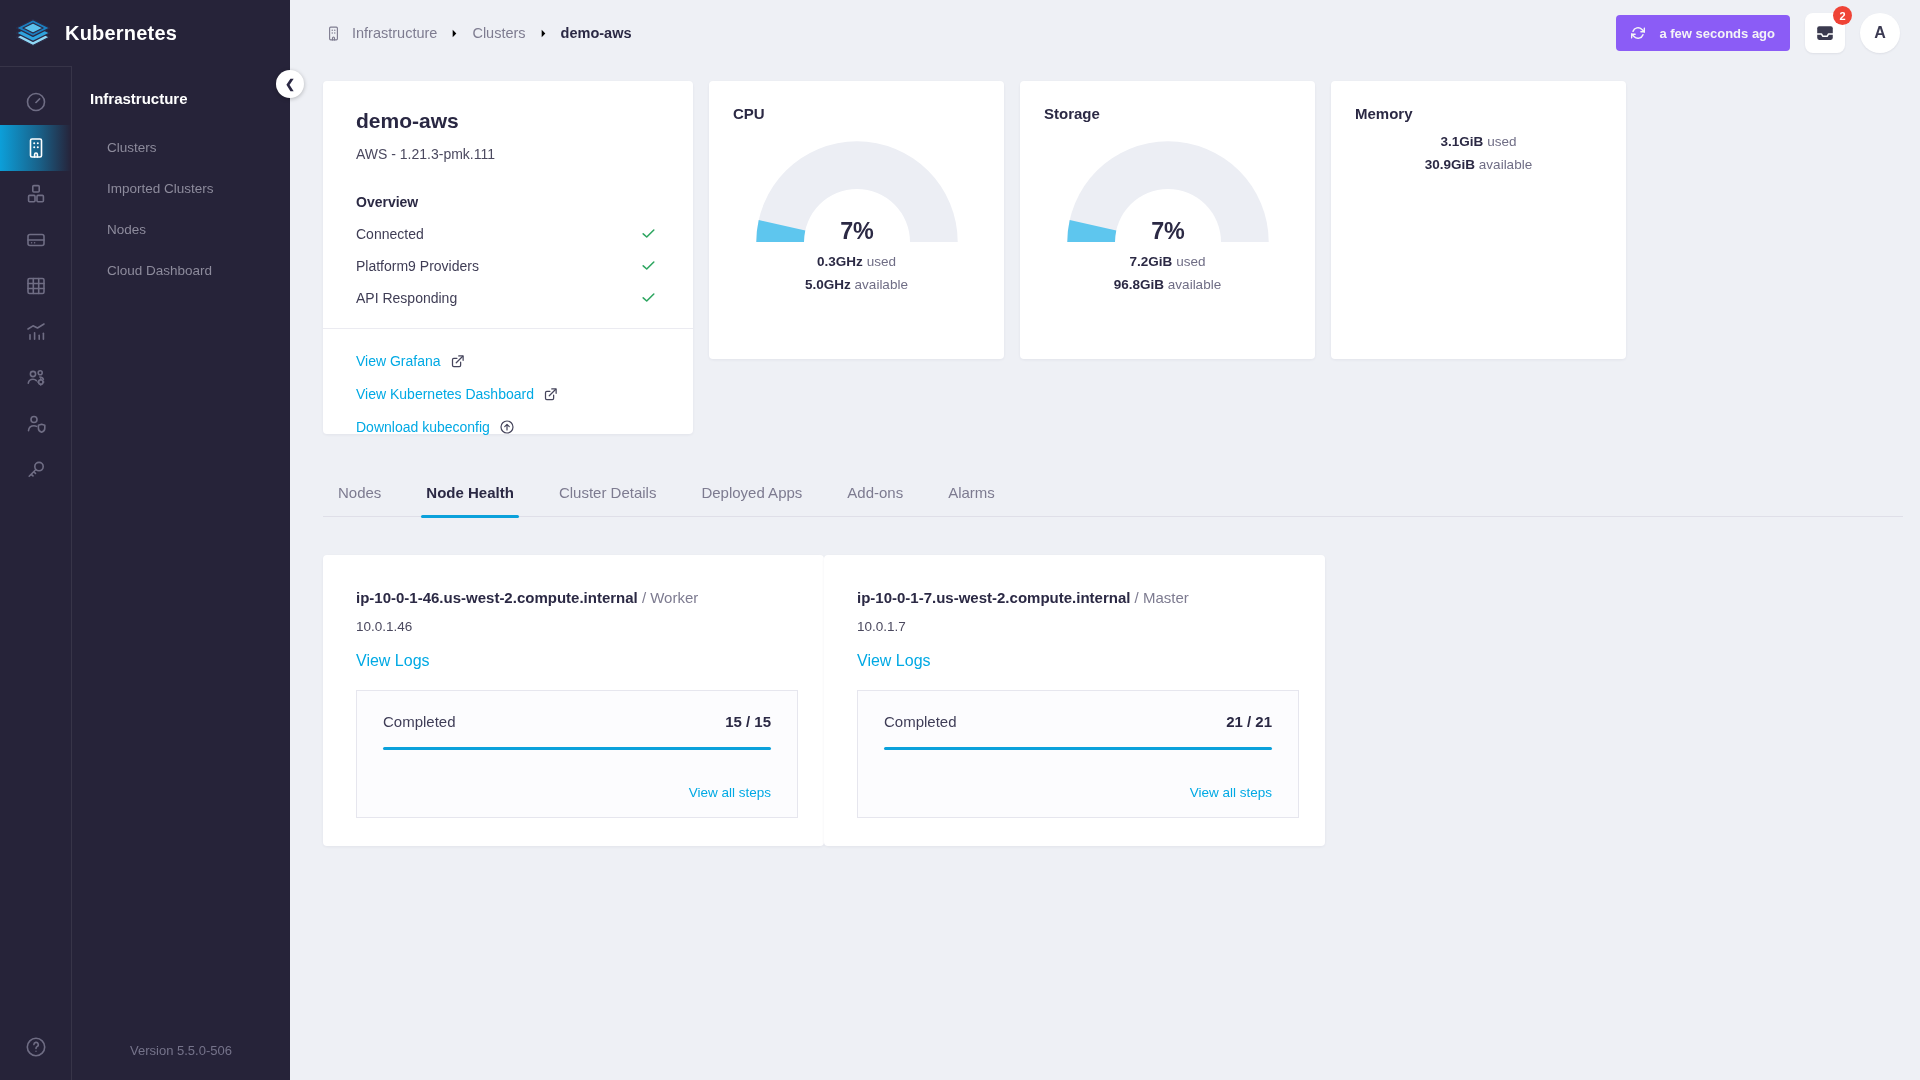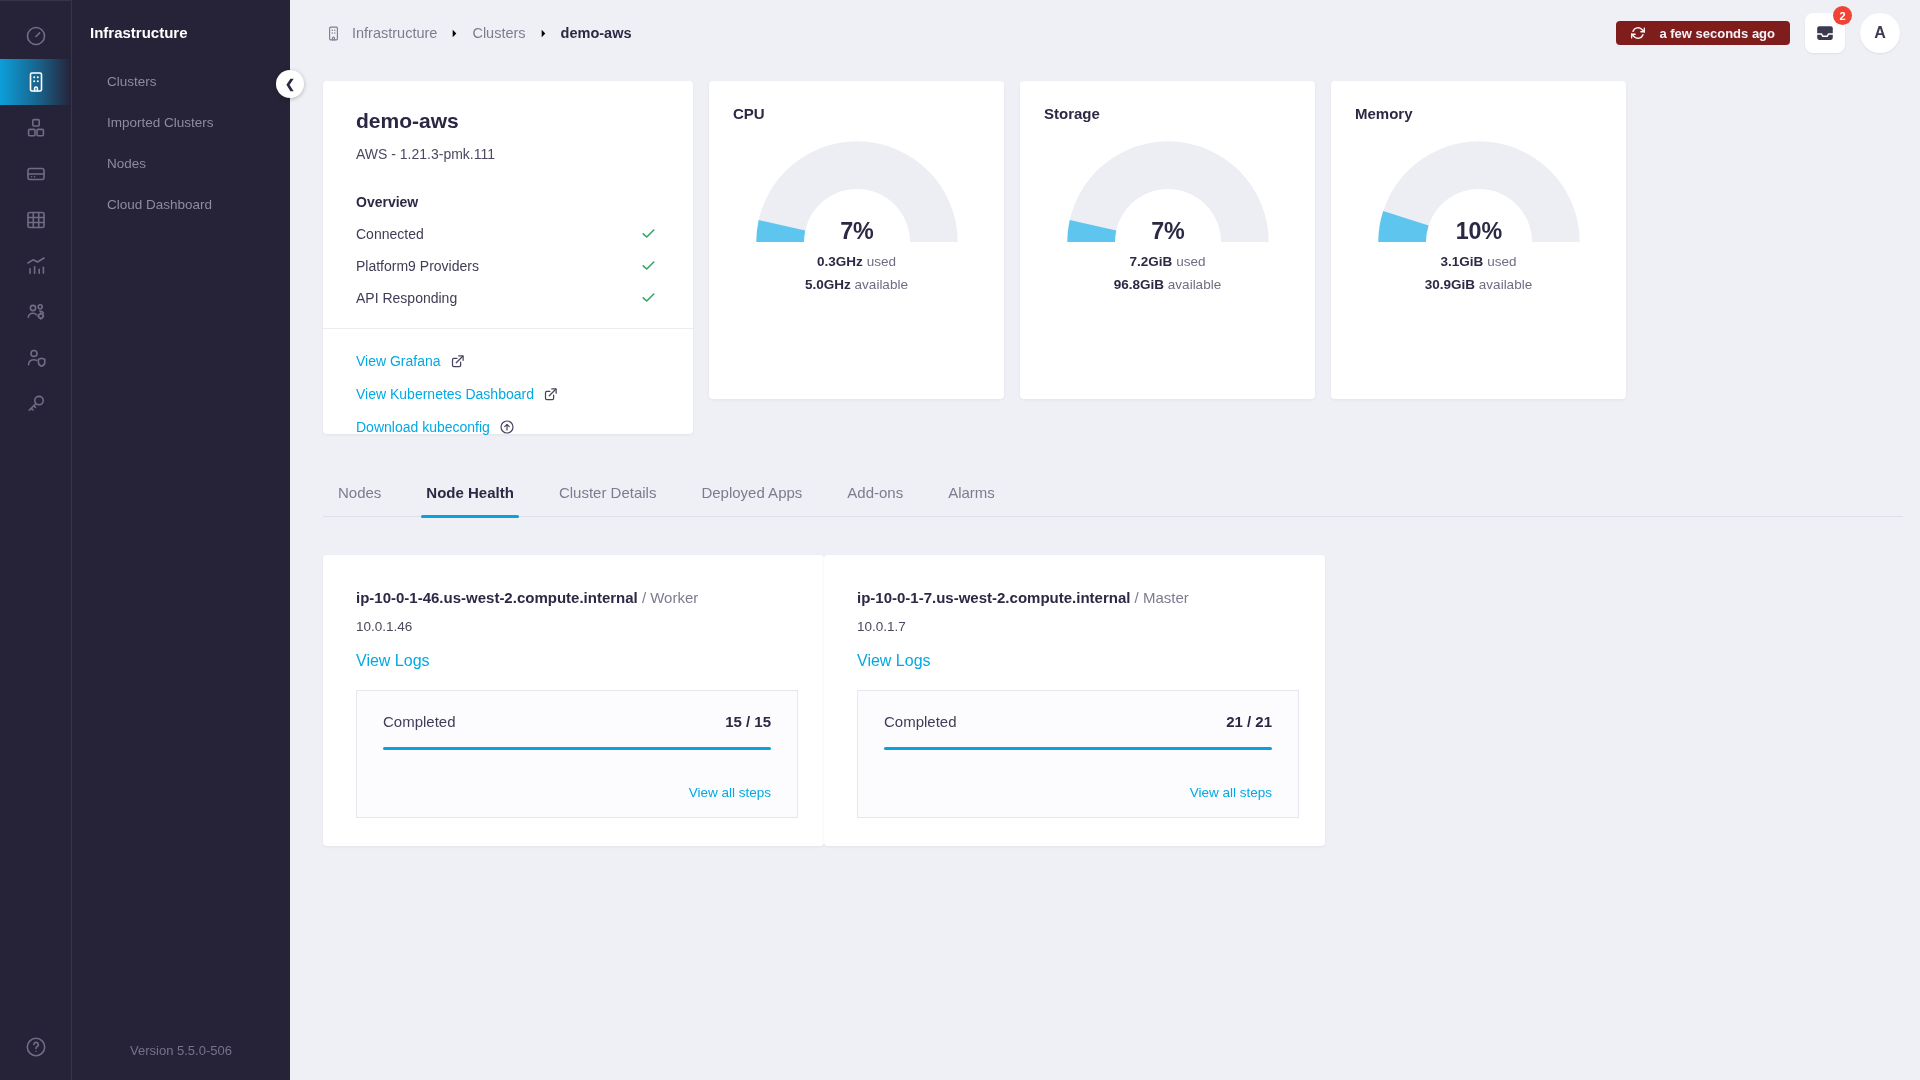--- a/index.html
+++ b/index.html
@@ -29,21 +29,21 @@
 
   
   main { flex:1; display:flex; flex-direction:column; min-width:0; }
   .topbar { height:66px; flex:0 0 66px; display:flex; align-items:center; justify-content:space-between; padding:0 20px 0 35px; }
   .breadcrumb { display:flex; align-items:center; gap:12px; font-size:14.5px; color:#7e7c90; }
   .crumb { cursor:pointer; }
   .crumb.current { color:#2b2944; font-weight:bold; cursor:default; }
   .crumb-sep { color:#9b99ab; display:inline-flex; }
   .bc-icon { color:#7e7c90; display:inline-flex; margin-right:-2px; }
   .top-actions { display:flex; align-items:center; gap:15px; }
-  .refresh-btn { height:24px; background:#7f1d1d; color:#f4f4f7; border:none; border-radius:4px; display:flex; align-items:center; gap:14px; padding:0 15px; font-size:13px; font-weight:bold; font-family:inherit; cursor:pointer; }
+  .refresh-btn { height:36px; background:#8b5cf6; color:#f4f4f7; border:none; border-radius:4px; display:flex; align-items:center; gap:14px; padding:0 15px; font-size:13px; font-weight:bold; font-family:inherit; cursor:pointer; }
   .inbox-btn { position:relative; width:40px; height:40px; background:#ffffff; border:none; border-radius:8px; display:flex; align-items:center; justify-content:center; cursor:pointer; box-shadow:0 1px 2px rgba(40,40,70,.08); }
   .badge { position:absolute; top:-7px; right:-7px; min-width:19px; height:19px; border-radius:10px; background:#ef4336; color:#fff; font-size:11px; font-weight:bold; display:flex; align-items:center; justify-content:center; padding:0 4px; }
   .avatar { width:40px; height:40px; border-radius:50%; background:#ffffff; border:none; color:#3b3a52; font-size:16px; font-weight:bold; cursor:pointer; box-shadow:0 1px 2px rgba(40,40,70,.08); font-family:inherit; }
 
   .content { padding:15px 0 0 33px; }
 
   
   .row1 { display:flex; gap:16px; align-items:flex-start; }
   .card { background:#ffffff; border-radius:4px; box-shadow:0 1px 3px rgba(40,40,70,.06); }
   .cluster-card { width:370px; height:353px; padding:28px 36px 0 33px; }
@@ -52,21 +52,21 @@
   .overview-label { margin-top:32px; font-size:14px; font-weight:bold; color:#2b2944; }
   .check-row { display:flex; justify-content:space-between; align-items:center; margin-top:15px; font-size:14px; color:#3f3d55; }
   .check-icon { color:#2ea661; display:inline-flex; }
   .cluster-divider { border-top:1px solid #ebebf1; margin:22px -36px 0 -33px; }
   .cluster-links { padding-top:24px; }
   .cluster-link { display:flex; align-items:flex-end; gap:9px; margin-bottom:17px; cursor:pointer; }
   .cluster-link .lbl { color:var(--accent,#00a9e4); font-size:14px; }
   .cluster-link .ic { color:#46455c; }
 
   .gauges { display:flex; gap:16px; }
-  .gauge-card { width:295px; height:318px; padding:24px 24px 0; }
+  .gauge-card { width:295px; height:278px; padding:24px 24px 0; }
   .gauge-title { font-size:15px; font-weight:bold; color:#2b2944; }
   .gauge-fig { display:flex; justify-content:center; margin-top:14px; }
   .gauge-lines { margin-top:8px; text-align:center; font-size:13.5px; color:#6f6d85; line-height:23px; }
   .gauge-lines b { color:#2b2944; }
 
   
   .tabs-wrap { margin:50px 17px 0 0; }
   .tabs { display:flex; gap:35px; border-bottom:1px solid #dfdfe8; padding-left:10px; }
   .tab { position:relative; font-size:15px; color:#7d7b90; padding:0 5px 15px; cursor:pointer; }
   .tab.active { color:#2b2944; font-weight:bold; }
@@ -85,20 +85,31 @@
   .steps-bar { height:3px; background:var(--progress,#0ba1db); border-radius:2px; margin-top:17px; }
   .steps-foot { text-align:right; margin-top:33px; }
   .steps-foot span { font-size:13.5px; color:var(--accent,#00a9e4); cursor:pointer; }
 </style>
 </head>
 <body>
 
 <div class="app">
 
   <aside class="sidebar">
+    <div class="brand">
+      <span class="ic">
+        <svg width="40" height="32" viewBox="0 0 48 38">
+          <polygon points="24,14 44,24 24,34 4,24" fill="#8fd8f6"></polygon>
+          <polygon points="24,9 44,19 24,29 4,19" fill="#2ea3dd"></polygon>
+          <polygon points="24,3 44,13 24,23 4,13" fill="#1b7fc0"></polygon>
+          <polygon points="24,7 36,13 24,19 12,13" fill="#5bc1ec"></polygon>
+        </svg>
+      </span>
+      <span class="brand-text">Kubernetes</span>
+    </div>
     <div class="sidebar-body">
       <div class="rail" id="rail">
           <div class="rail-item">
             <span class="ic">
               <svg width="24" height="24" viewBox="0 0 24 24">
                 <circle cx="12" cy="12" r="8.5"></circle>
                 <path d="M12 12.5l3.6-3.6"></path>
                 <circle cx="12" cy="12.5" r="0.6" fill="currentColor" stroke="none"></circle>
               </svg>
             </span>
@@ -349,27 +360,20 @@
                   <text x="100" y="97" text-anchor="middle" font-size="22" font-weight="bold" fill="#2b2944">7%</text>
                 </svg>
               </div>
               <div class="gauge-lines">
                 <div><b>7.2GiB</b> used</div>
                 <div><b>96.8GiB</b> available</div>
               </div>
             </div>
             <div class="card gauge-card">
               <div class="gauge-title">Memory</div>
-              <div class="gauge-fig">
-                <svg width="212" height="106" viewBox="0 0 200 100">
-                  <path d="M5.00,100.00 A95,95 0 0 1 195.00,100.00 L150.00,100.00 A50,50 0 0 0 50.00,100.00 Z" fill="#eceef4"></path>
-                  <path d="M5.00,100.00 A95,95 0 0 1 9.65,70.64 L52.45,84.55 A50,50 0 0 0 50.00,100.00 Z" fill="#5ec6ee"></path>
-                  <text x="100" y="97" text-anchor="middle" font-size="22" font-weight="bold" fill="#2b2944">10%</text>
-                </svg>
-              </div>
               <div class="gauge-lines">
                 <div><b>3.1GiB</b> used</div>
                 <div><b>30.9GiB</b> available</div>
               </div>
             </div>
           </div>
       </section>
 
       <div class="tabs-wrap">
         <div class="tabs" id="tabs">

